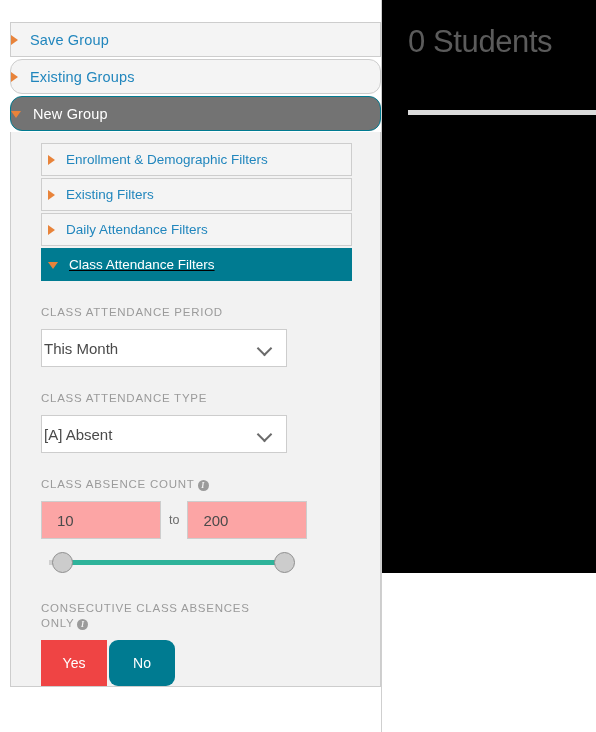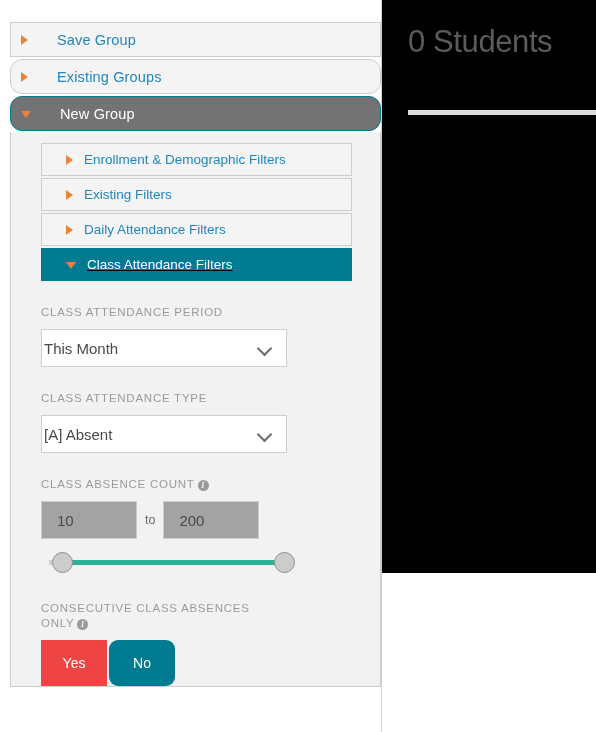--- a/index.html
+++ b/index.html
@@ -38,24 +38,23 @@
   }
 
   
   .acc-row {
     display: flex;
     align-items: center;
     height: 35px;
     border: 1px solid #cdcdcd;
     background: #f4f4f4;
     margin-bottom: 1px;
-    padding-left: 10px;
+    padding-left: 0;
     cursor: pointer;
     user-select: none;
-    gap: 17px;
   }
   .acc-row + .acc-row { margin-top: 2px; border-radius: 12px; }
 
   .acc-row.active {
     background: #737373;
     border-color: #007b91;
   }
 
   .acc-label {
     font-size: 14.5px;
@@ -97,21 +96,21 @@
     width: 311px;
   }
 
   .sub-row {
     display: flex;
     align-items: center;
     height: 33px;
     border: 1px solid #cdcdcd;
     background: #f4f4f4;
     margin-bottom: 2px;
-    padding-left: 24px;
+    padding-left: 6px;
     cursor: pointer;
     user-select: none;
   }
   .sub-row.active {
     background: #007b91;
     border-color: #007b91;
     text-decoration: underline;
   }
   .sub-label {
     font-size: 13.5px;
@@ -180,23 +179,23 @@
     transform: rotate(45deg);
   }
 
   
   .range-row {
     display: flex;
     align-items: center;
     margin-bottom: 10px;
   }
   .num-input {
-    width: 96px;
+    width: 120px;
     height: 38px;
-    background: #a3a3a3;
+    background: #fca5a5;
     border: 1px solid #cdcdcd;
     display: flex;
     align-items: center;
     padding-left: 15px;
     font-size: 15px;
     color: #4a4a4a;
     cursor: text;
   }
   .to-sep {
     font-size: 12.5px;

